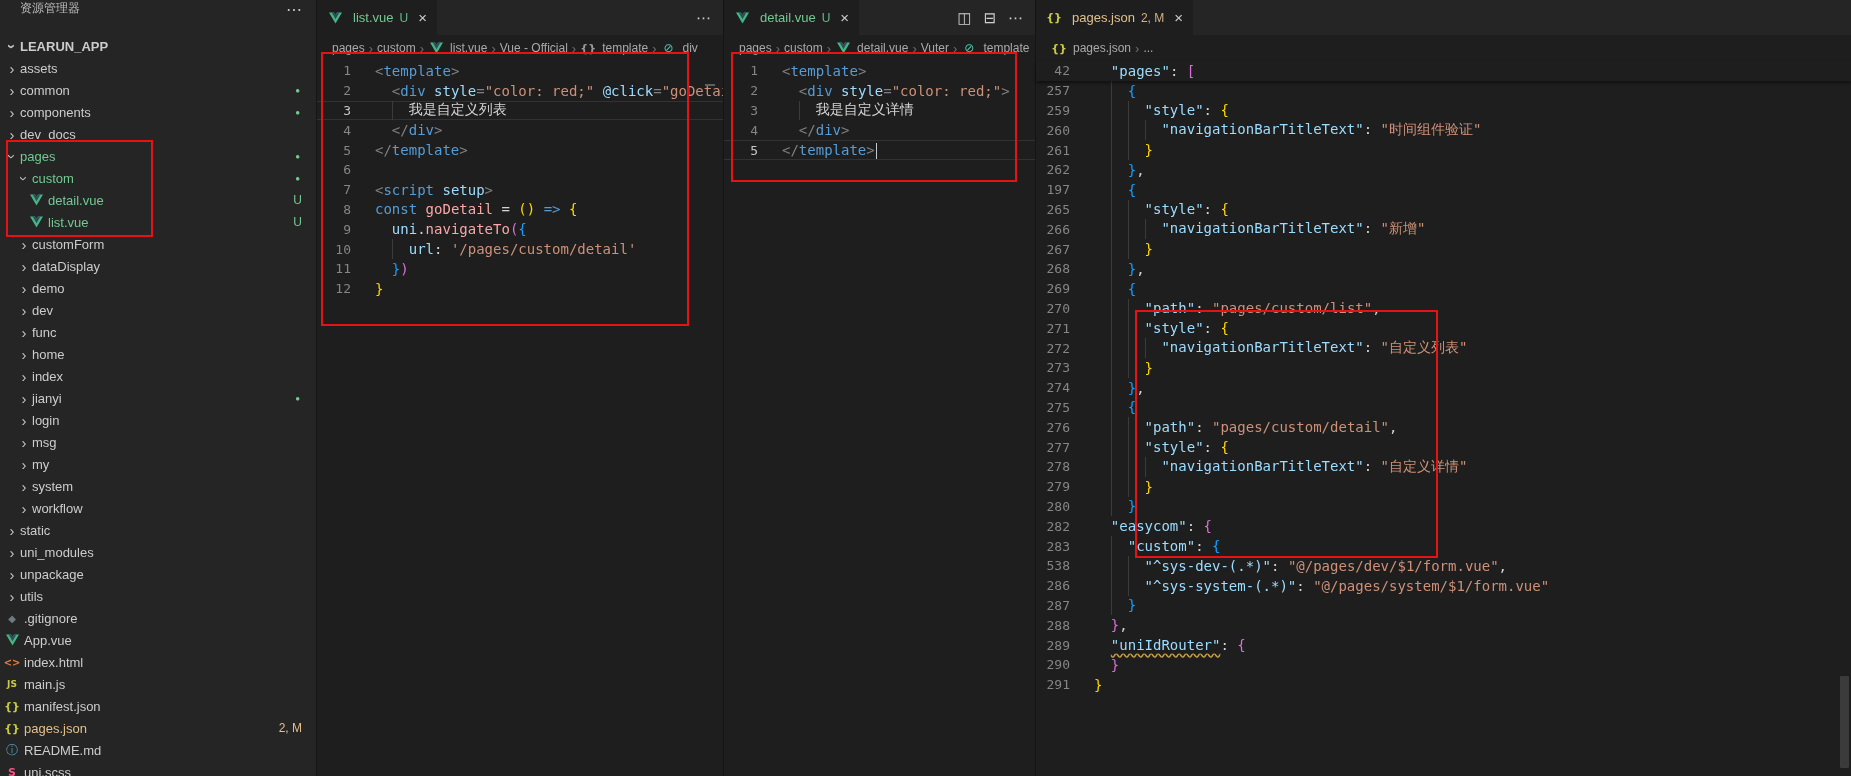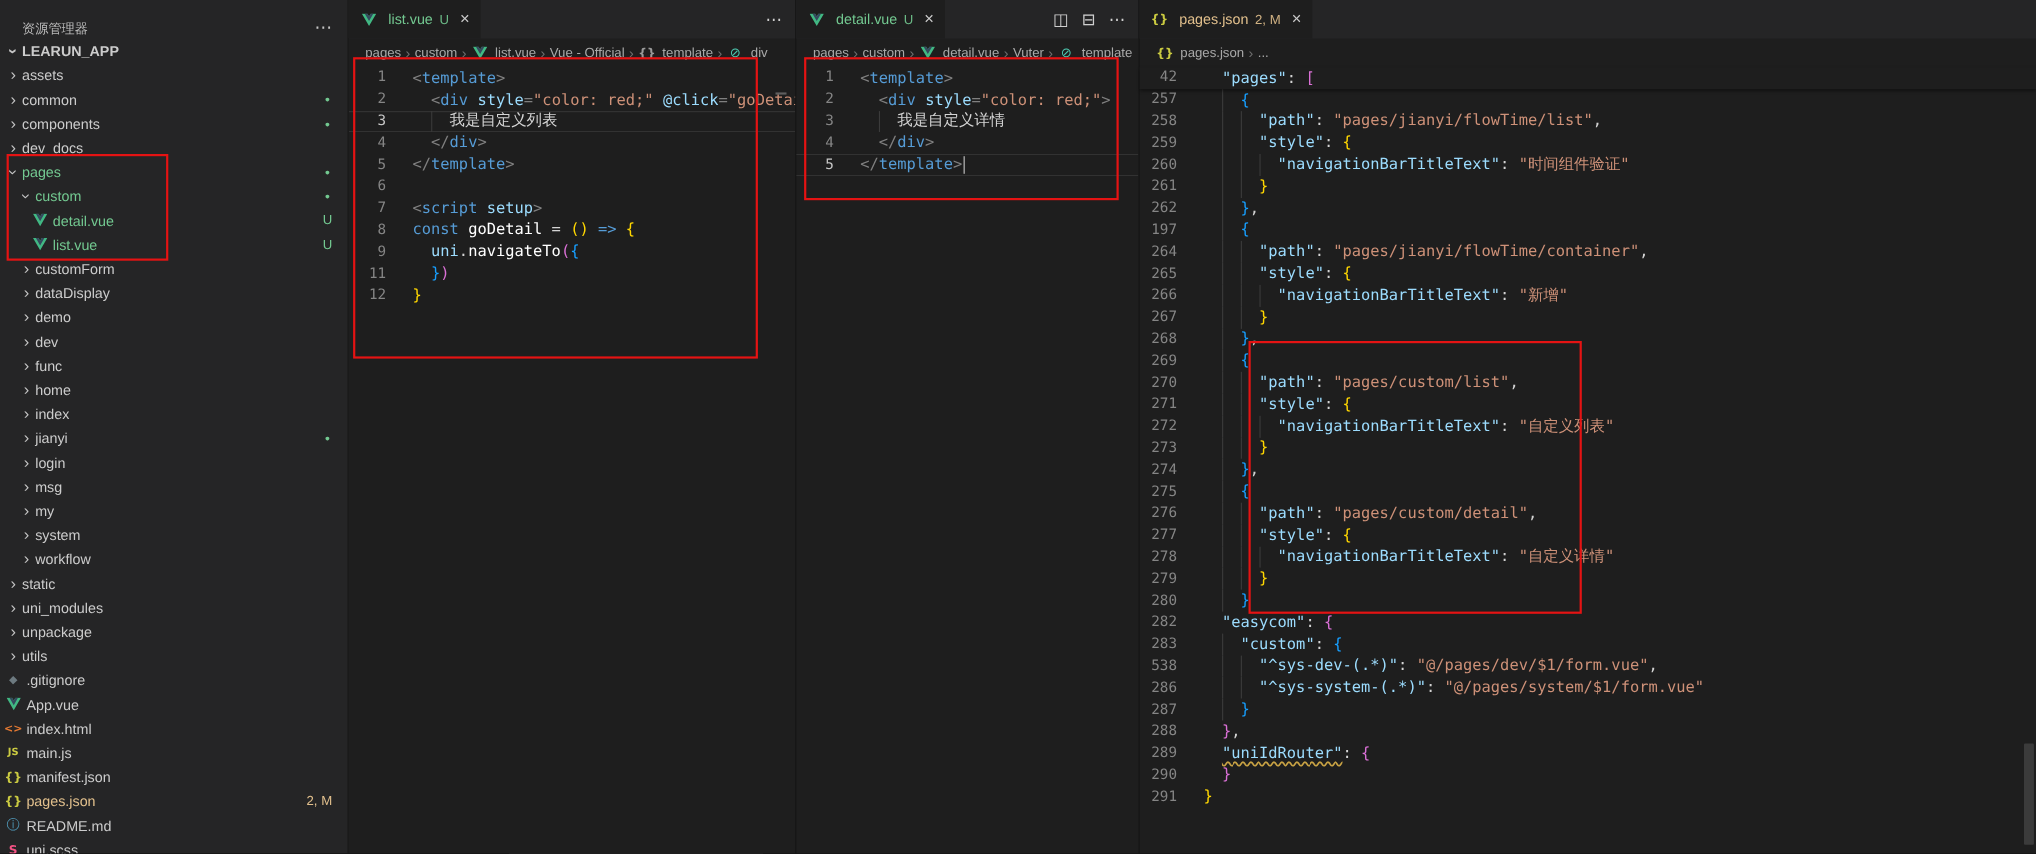--- a/index.html
+++ b/index.html
@@ -2,21 +2,21 @@
 <html style="--red: #e51313; --green: #73c991; --yellow: #e2c08d;"><head>
 <meta charset="utf-8">
 <style>
   *{box-sizing:border-box;margin:0;padding:0}
   :root{--red:#e51313;--green:#73c991;--yellow:#e2c08d}
   body{background:#111}
   .app{position:relative;width:1851px;height:776px;background:#1e1e1e;overflow:hidden;
        font-family:"Liberation Sans",sans-serif;color:#cccccc;font-size:13px}
   
   .sidebar{position:absolute;left:0;top:0;width:317px;height:776px;background:#252526;border-right:1px solid #161616}
-  .sb-header{height:35px;display:flex;align-items:flex-end;justify-content:space-between;padding:0 14px 0 20px;font-size:12px;color:#bbbbbb}
+  .sb-header{height:35px;display:flex;align-items:flex-start;justify-content:space-between;padding:0 14px 0 20px;font-size:12px;color:#bbbbbb}
   .sb-more{font-size:16px;color:#c5c5c5;cursor:pointer}
   .root-row{height:22px;display:flex;align-items:center;font-weight:bold;font-size:13px;padding-left:4px;color:#cccccc}
   .tree-row{height:22px;display:flex;align-items:center;position:relative;white-space:nowrap;cursor:pointer}
   .chev{width:16px;flex:none;display:inline-flex;justify-content:center;color:#c5c5c5;font-size:15px;line-height:1}
   .chev.exp{transform:rotate(90deg)}
   .ficon{width:16px;flex:none;display:inline-flex;justify-content:center;align-items:center;font-size:10px;font-weight:bold;margin-right:4px;font-family:"DejaVu Sans",sans-serif}
   .lbl{color:#cccccc}
   .lbl.green{color:var(--green)}
   .lbl.yellow{color:var(--yellow)}
   .dot{position:absolute;right:16px;color:var(--green);font-size:8px}
@@ -42,21 +42,21 @@
   .code{position:relative;font-family:"DejaVu Sans Mono",monospace;font-size:14px}
   .line{display:flex;height:19.8px;align-items:center;position:relative}
   .line.cur{box-shadow:inset 0 1px 0 #323232, inset 0 -1px 0 #323232}
   .line.cur .gut{color:#c6c6c6}
   .line.sticky{background:#1e1e1e;position:relative;z-index:3;box-shadow:0 2px 3px rgba(0,0,0,.45)}
   .gut{width:48px;flex:none;text-align:right;padding-right:14px;color:#858585;font-size:13px}
   .src{white-space:pre;position:relative;padding-left:10px}
   .iguide{position:absolute;top:0;bottom:0;width:1px;background:#3b3b3b}
   .caret{display:inline-block;width:1.5px;height:16px;background:#c8c8c8;vertical-align:middle;margin-left:1px}
   .s-tag{color:#569cd6}.s-pun{color:#808080}.s-att{color:#9cdcfe}.s-str{color:#ce9178}
-  .s-kw{color:#569cd6}.s-fn{color:#ffffff}.s-var{color:#9cdcfe}.s-def{color:#d4d4d4}
+  .s-kw{color:#569cd6}.s-fn{color:#fca5a5}.s-var{color:#9cdcfe}.s-def{color:#d4d4d4}
   .s-g{color:#ffd700}.s-p{color:#da70d6}.s-b{color:#179fff}.s-key{color:#9cdcfe}.s-txt{color:#d4d4d4}
   .s-keysq{color:#9cdcfe;text-decoration:underline wavy #c8a243;text-underline-offset:3px}
   
   .redbox{position:absolute;border:2px solid var(--red);z-index:20;pointer-events:none}
   .ruler-dash{position:absolute;width:10px;height:2px;background:#5f5f5f;z-index:5}
   .scroll-thumb{position:absolute;width:9px;background:rgba(121,121,121,.32);z-index:5;border-radius:1px}
 </style>
 </head>
 <body>
 
@@ -313,20 +313,25 @@
           </div>
           <div class="line">
             <span class="gut">8</span>
             <span class="src"><span class="s-kw">const</span><span class="s-def"> </span><span class="s-fn">goDetail</span><span class="s-def"> = </span><span class="s-g">()</span><span class="s-def"> </span><span class="s-kw">=&gt;</span><span class="s-def"> </span><span class="s-g">{</span></span>
           </div>
           <div class="line">
             <span class="gut">9</span>
             <span class="src"><span class="s-def">  </span><span class="s-var">uni</span><span class="s-def">.</span><span class="s-fn">navigateTo</span><span class="s-p">(</span><span class="s-b">{</span></span>
           </div>
           <div class="line">
+            <span class="gut">10</span>
+            <div class="iguide" style="left: 74.86px;"></div>
+            <span class="src"><span class="s-def">    </span><span class="s-att">url</span><span class="s-def">: </span><span class="s-str">'/pages/custom/detail'</span></span>
+          </div>
+          <div class="line">
             <span class="gut">11</span>
             <span class="src"><span class="s-def">  </span><span class="s-b">}</span><span class="s-p">)</span></span>
           </div>
           <div class="line">
             <span class="gut">12</span>
             <span class="src"><span class="s-g">}</span></span>
           </div>
         </div>
       </section>
       <section class="group bordered" style="left: 723px; width: 312px;">
@@ -423,26 +428,20 @@
           <div class="line sticky">
             <span class="gut">42</span>
             <span class="src"><span class="s-def">  </span><span class="s-key">"pages"</span><span class="s-def">: </span><span class="s-p">[</span></span>
           </div>
           <div class="line">
             <span class="gut">257</span>
             <div class="iguide" style="left: 74.86px;"></div>
             <span class="src"><span class="s-def">    </span><span class="s-b">{</span></span>
           </div>
           <div class="line">
-            <span class="gut">258</span>
-            <div class="iguide" style="left: 74.86px;"></div>
-            <div class="iguide" style="left: 91.72px;"></div>
-            <span class="src"><span class="s-def">      </span><span class="s-key">"path"</span><span class="s-def">: </span><span class="s-str">"pages/jianyi/flowTime/list"</span><span class="s-def">,</span></span>
-          </div>
-          <div class="line">
             <span class="gut">259</span>
             <div class="iguide" style="left: 74.86px;"></div>
             <div class="iguide" style="left: 91.72px;"></div>
             <span class="src"><span class="s-def">      </span><span class="s-key">"style"</span><span class="s-def">: </span><span class="s-g">{</span></span>
           </div>
           <div class="line">
             <span class="gut">260</span>
             <div class="iguide" style="left: 74.86px;"></div>
             <div class="iguide" style="left: 91.72px;"></div>
             <div class="iguide" style="left: 108.58px;"></div>
@@ -456,26 +455,20 @@
           </div>
           <div class="line">
             <span class="gut">262</span>
             <div class="iguide" style="left: 74.86px;"></div>
             <span class="src"><span class="s-def">    </span><span class="s-b">}</span><span class="s-def">,</span></span>
           </div>
           <div class="line">
             <span class="gut">197</span>
             <div class="iguide" style="left: 74.86px;"></div>
             <span class="src"><span class="s-def">    </span><span class="s-b">{</span></span>
-          </div>
-          <div class="line">
-            <span class="gut">264</span>
-            <div class="iguide" style="left: 74.86px;"></div>
-            <div class="iguide" style="left: 91.72px;"></div>
-            <span class="src"><span class="s-def">      </span><span class="s-key">"path"</span><span class="s-def">: </span><span class="s-str">"pages/jianyi/flowTime/container"</span><span class="s-def">,</span></span>
           </div>
           <div class="line">
             <span class="gut">265</span>
             <div class="iguide" style="left: 74.86px;"></div>
             <div class="iguide" style="left: 91.72px;"></div>
             <span class="src"><span class="s-def">      </span><span class="s-key">"style"</span><span class="s-def">: </span><span class="s-g">{</span></span>
           </div>
           <div class="line">
             <span class="gut">266</span>
             <div class="iguide" style="left: 74.86px;"></div>

